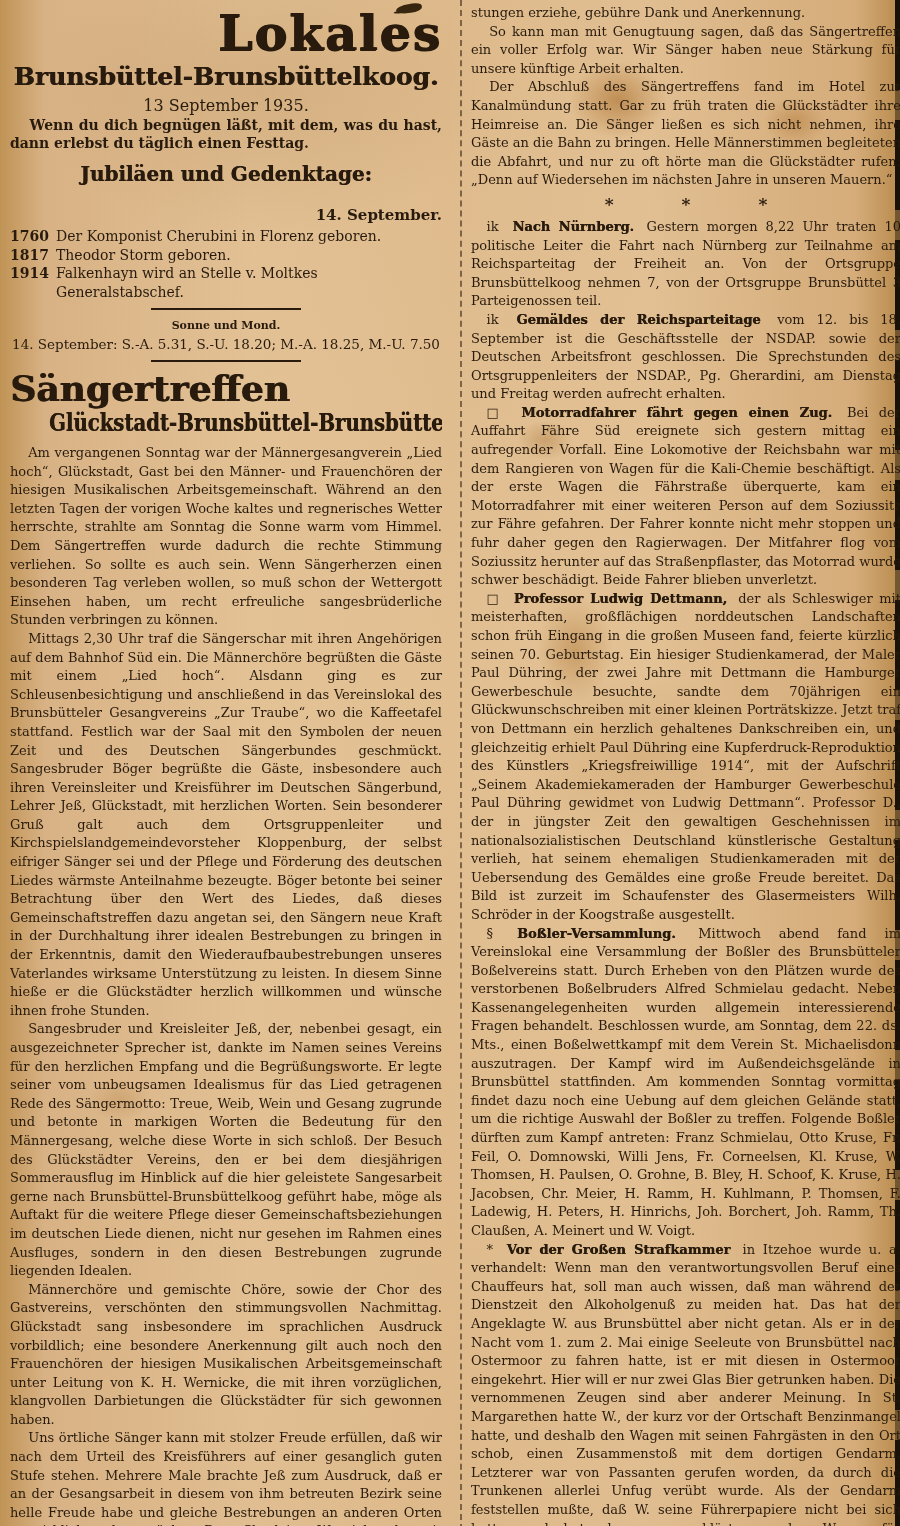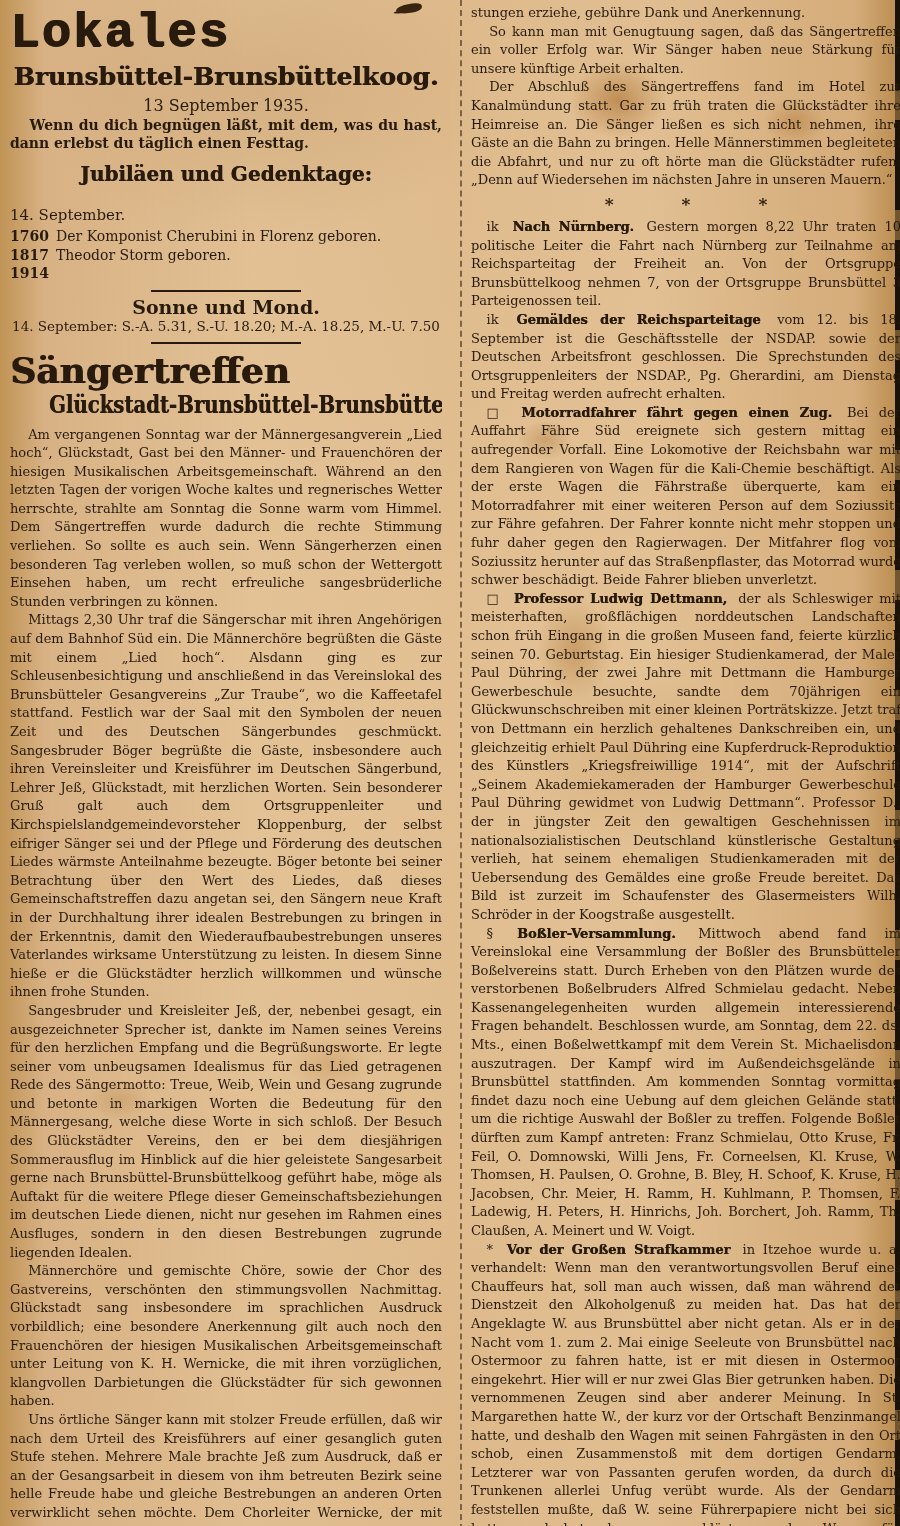--- a/index.html
+++ b/index.html
@@ -26,34 +26,34 @@
   .col { position: absolute; top: 0; height: 1526px; overflow: hidden; }
   .col-left  { left: 10px;  width: 432px; padding-top: 6px; }
   .col-right { left: 460px; width: 430px; padding-top: 4px;
                border-left: 2px dashed rgba(45,28,12,.55); padding-left: 9px; }
   .edge-right { position:absolute; top:0; right:0; width:5px; height:1526px;
                 background: repeating-linear-gradient(180deg,#1a1208 0 90px, rgba(26,18,8,.45) 90px 120px); }
   .smudge { position:absolute; left:396px; top:4px; width:26px; height:9px;
             background:#37250f; border-radius:60% 40% 50% 50%; transform: rotate(-8deg);
             box-shadow: -6px 2px 0 -3px #37250f; }
   
-  .masthead { margin:0; text-align:left; font-size:49px; line-height:54px; font-weight:bold;
-              letter-spacing:2px; text-shadow: 1.2px 0 0 currentColor, 0 1px 0 currentColor; font-family: Liberation Mono, monospace; }
+  .masthead { margin:0; text-align:right; font-size:49px; line-height:54px; font-weight:bold;
+              letter-spacing:2px; text-shadow: 1.2px 0 0 currentColor, 0 1px 0 currentColor; }
   .mast-sub { margin:2px 0 0; text-align:center; font-size:25px; line-height:30px; font-weight:bold;
               text-shadow:.7px 0 0 currentColor; }
   .mast-date { text-align:center; font-size:16px; line-height:21px; margin-top:3px; }
   .sec-head { margin:9px 0 3px; text-align:center; font-size:20px; line-height:26px; font-weight:bold;
               text-shadow:.5px 0 0 currentColor; }
   .spruch { margin:0; font-size:14px; line-height:18px; font-weight:bold; text-align:justify; text-indent:1.4em; }
-  .sub-date { text-align:left; font-size:15px; font-weight:normal; line-height:20px; margin-bottom:2px;margin-top:18px; }
+  .sub-date { text-align:right; font-size:15px; font-weight:bold; line-height:20px; margin-bottom:2px;margin-top:18px; }
   .entry { display:flex; font-size:14px; line-height:18.5px; }
   .entry .year { width:46px; flex:none; font-weight:600; }
   .entry .etext { flex:1; }
   .rule { width:150px; margin:7px auto 6px; border-top:2px solid #281b0d; }
-  .sm-head { text-align:center; font-weight:bold; font-size:19px; line-height:19px; }
+  .sm-head { text-align:center; font-weight:bold; font-size:11px; line-height:19px; }
   .sm-line { text-align:center; font-size:13.5px; line-height:18px; white-space:nowrap; }
   .headline1 { margin:6px 0 0; text-align:left; font-size:36px; line-height:40px; font-weight:bold;
                text-shadow:1px 0 0 currentColor; }
   .headline2 { margin:0 0 6px; text-align:center; font-size:24px; line-height:30px; font-weight:bold;
                white-space:nowrap; transform:scaleX(.82); transform-origin:50% 50%;
                text-shadow:.6px 0 0 currentColor; }
   .body { margin:0; font-size:13px; line-height:18.6px; text-align:justify; }
   .ind { text-indent:1.4em; }
   .news { text-indent:1.2em; }
   .news .marker { margin-right:.45em; }
@@ -79,20 +79,21 @@
     <div class="entry">
       <span class="year">1760</span>
       <span class="etext">Der Komponist Cherubini in Florenz geboren.</span>
     </div>
     <div class="entry">
       <span class="year">1817</span>
       <span class="etext">Theodor Storm geboren.</span>
     </div>
     <div class="entry">
       <span class="year">1914</span>
+      <span class="etext">Falkenhayn wird an Stelle v. Moltkes Generalstabschef.</span>
     </div>
 
     <div class="rule"></div>
     <div class="sm-head">Sonne und Mond.</div>
     <div class="sm-line">14. September: S.-A. 5.31, S.-U. 18.20; M.-A. 18.25, M.-U. 7.50</div>
     <div class="rule"></div>
 
     <h2 class="headline1">Sängertreffen</h2>
     <h2 class="headline2">Glückstadt-Brunsbüttel-Brunsbüttelkoog.</h2>
 

